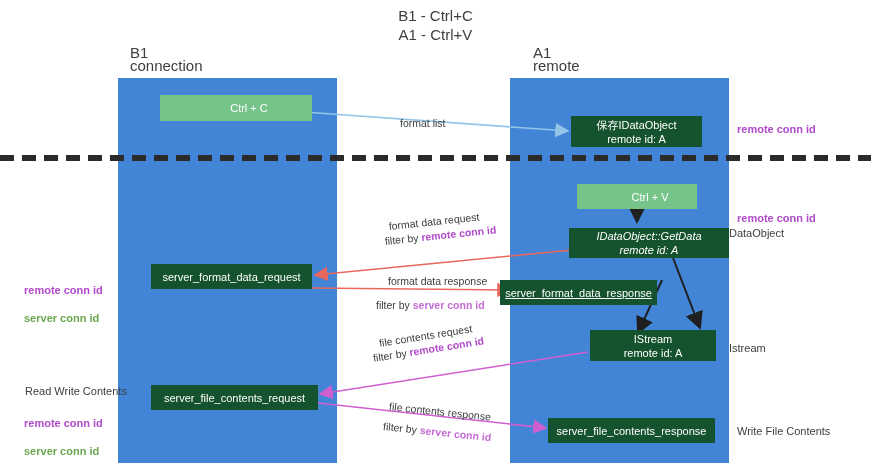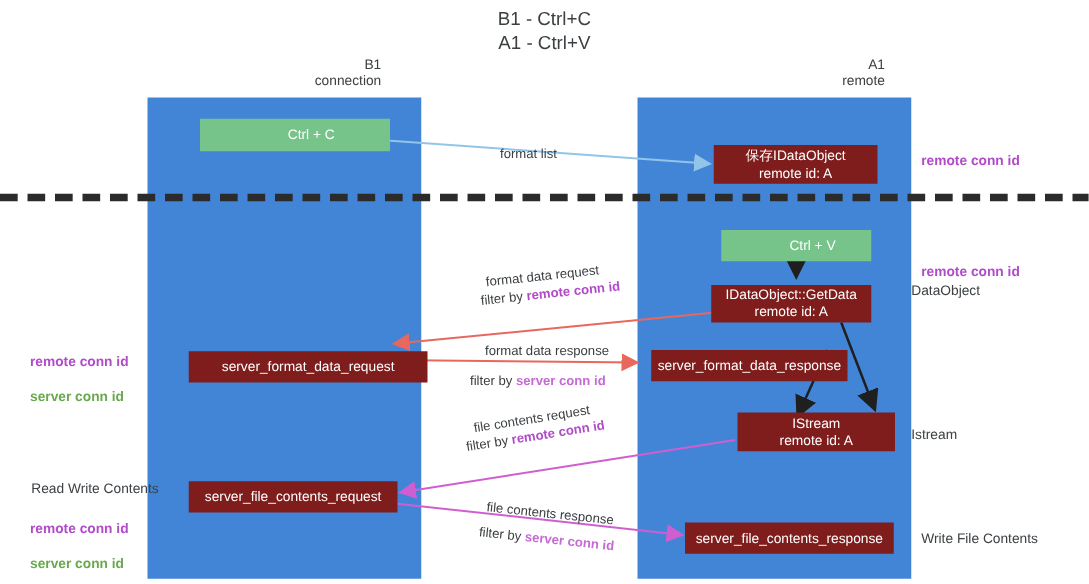--- a/index.html
+++ b/index.html
@@ -15,21 +15,21 @@
 
   
   .title{
     position:absolute;left:0;top:6px;width:871px;
     text-align:center;font-size:15px;line-height:19px;color:#3c4043;
     white-space:pre-line;
   }
 
   
   .colhead{
-    position:absolute;text-align:right;font-size:11px;line-height:13px;
+    position:absolute;text-align:left;font-size:15px;line-height:13px;
     color:#3c4043;white-space:pre-line;
   }
   .colhead.b1{left:130px;top:46px;width:175px;}
   .colhead.a1{left:533px;top:46px;width:175px;}
 
   
   .lane{position:absolute;background:#4285d6;}
   .lane.b1{left:118px;top:78px;width:219px;height:385px;}
   .lane.a1{left:510px;top:78px;width:219px;height:385px;}
 
@@ -41,21 +41,21 @@
   }
 
   
   .node{
     position:absolute;box-sizing:border-box;
     display:flex;align-items:center;justify-content:center;
     text-align:center;color:#ffffff;font-size:11px;line-height:14px;
     white-space:pre-line;padding:2px 4px;
   }
   .node.green{background:#76c48a;padding-left:30px;}
-  .node.orange{background:#7f1d1d;}
+  .node.orange{background:#14532d;}
 
   
   .ann{position:absolute;font-size:11px;line-height:14px;white-space:pre-line;}
   .ann.purple{color:#b14bc9;font-weight:bold;}
   .ann.gray{color:#3c4043;}
   .ann.stack{font-weight:bold;}
   .ann .p{color:#b14bc9;}
   .ann .g{color:#6aa84f;}
 
   
@@ -135,26 +135,26 @@
     </g>
   </svg>
 
   <div class="node green" style="left:160px;top:95px;width:152px;height:26px;">Ctrl + C</div>
 
   <div class="node orange" style="left:571px;top:116px;width:131px;height:31px;">保存IDataObject
 remote id: A</div>
 
   <div class="node green" style="left:577px;top:184px;width:120px;height:25px;">Ctrl + V</div>
 
-  <div class="node orange" style="left:569px;top:228px;width:128px;height:30px;">IDataObject::GetData
+  <div class="node orange" style="left:569px;top:228px;width:160px;height:30px;font-style:italic;">IDataObject::GetData
 remote id: A</div>
 
-  <div class="node orange" style="left:151px;top:281px;width:191px;height:25px;text-align:right;">server_format_data_request</div>
-
-  <div class="node orange" style="left:521px;top:280px;width:157px;height:25px;">server_format_data_response</div>
+  <div class="node orange" style="left:151px;top:264px;width:161px;height:25px;text-align:right;">server_format_data_request</div>
+
+  <div class="node orange" style="left:500px;top:280px;width:157px;height:25px;text-decoration:underline;">server_format_data_response</div>
 
   <div class="node orange" style="left:590px;top:330px;width:126px;height:31px;">IStream
 remote id: A</div>
 
   <div class="node orange" style="left:151px;top:385px;width:167px;height:25px;">server_file_contents_request</div>
 
   <div class="node orange" style="left:548px;top:418px;width:167px;height:25px;">server_file_contents_response</div>
 
   <div class="elabel" style="left:400px;top:116px;">format list</div>
 

